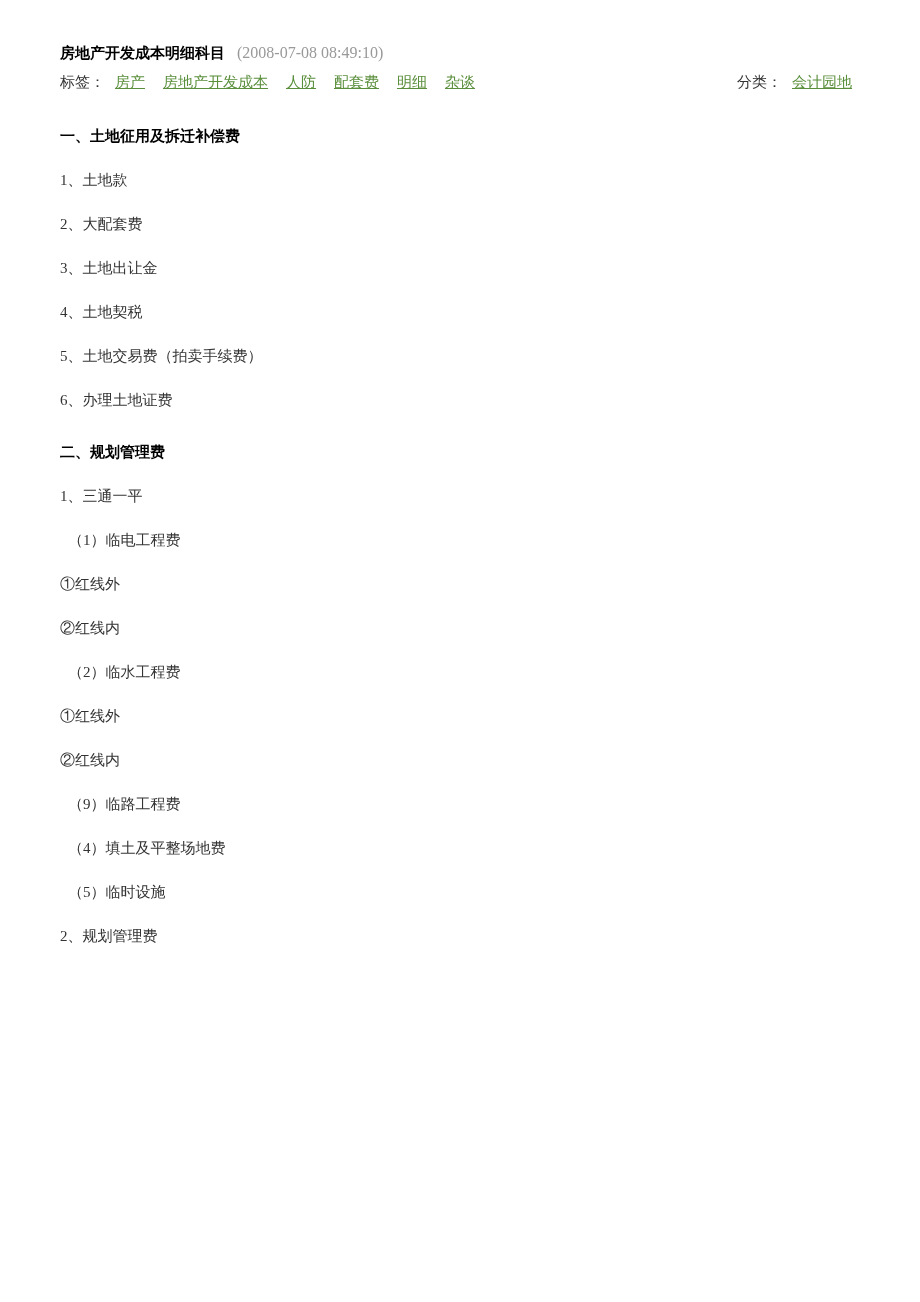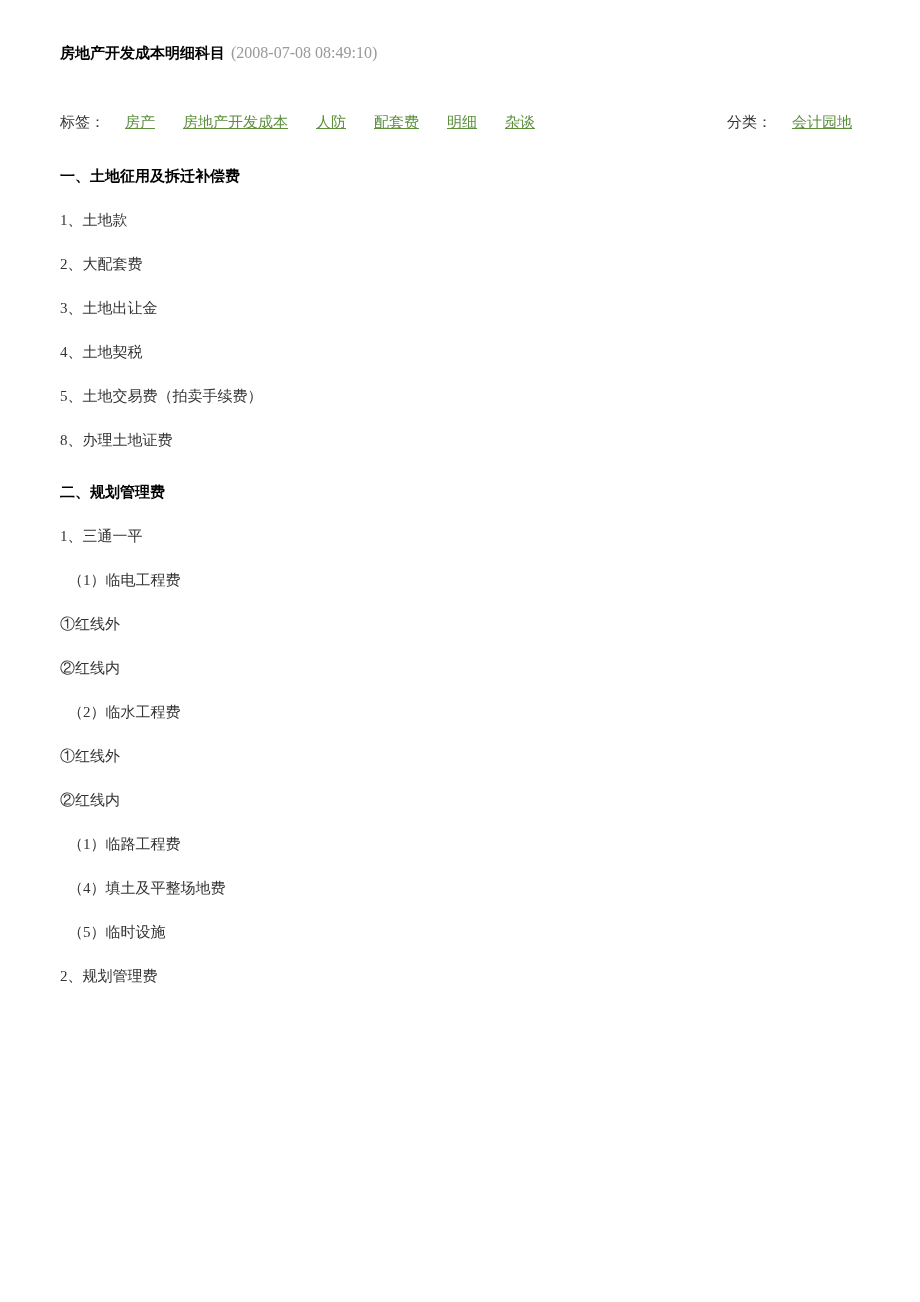--- a/index.html
+++ b/index.html
@@ -8,42 +8,41 @@
       color: #333;
       background: #fff;
       margin: 0;
       padding: 40px 60px;
       width: 800px;
       line-height: 1.6;
     }
     .header-line {
       display: flex;
       align-items: baseline;
-      gap: 6px;
+      gap: 12px;
       margin-bottom: 4px;
     }
     .title {
       font-weight: bold;
       color: #000;
     }
     .timestamp {
       color: #999;
       font-size: 16px;
     }
     .meta-line {
       display: flex;
       justify-content: space-between;
       align-items: baseline;
       margin-bottom: 30px;
     }
     .tags-wrap, .category-wrap {
       display: flex;
-      gap: 20px;
+      gap: 10px;
       flex-wrap: wrap;
-      margin-top: 40px;
     }
     .meta-label {
       color: #333;
     }
     .tag-link {
       color: #5a8f3c;
       text-decoration: underline;
       cursor: pointer;
       margin-right: 8px;
     }
@@ -83,26 +82,26 @@
     <a class="tag-link">会计园地</a>
   </div>
 </div>
 
 <div class="section-heading">一、土地征用及拆迁补偿费</div>
 <div class="item">1、土地款</div>
 <div class="item">2、大配套费</div>
 <div class="item">3、土地出让金</div>
 <div class="item">4、土地契税</div>
 <div class="item">5、土地交易费（拍卖手续费）</div>
-<div class="item">8、办理土地证费</div>
+<div class="item">6、办理土地证费</div>
 
 <div class="section-heading">二、规划管理费</div>
 <div class="item">1、三通一平</div>
 <div class="item indent-1">（1）临电工程费</div>
 <div class="item">①红线外</div>
 <div class="item">②红线内</div>
 <div class="item indent-1">（2）临水工程费</div>
 <div class="item">①红线外</div>
 <div class="item">②红线内</div>
-<div class="item indent-1">（1）临路工程费</div>
+<div class="item indent-1">（9）临路工程费</div>
 <div class="item indent-1">（4）填土及平整场地费</div>
 <div class="item indent-1">（5）临时设施</div>
 <div class="item">2、规划管理费</div>
 
 </body></html>

